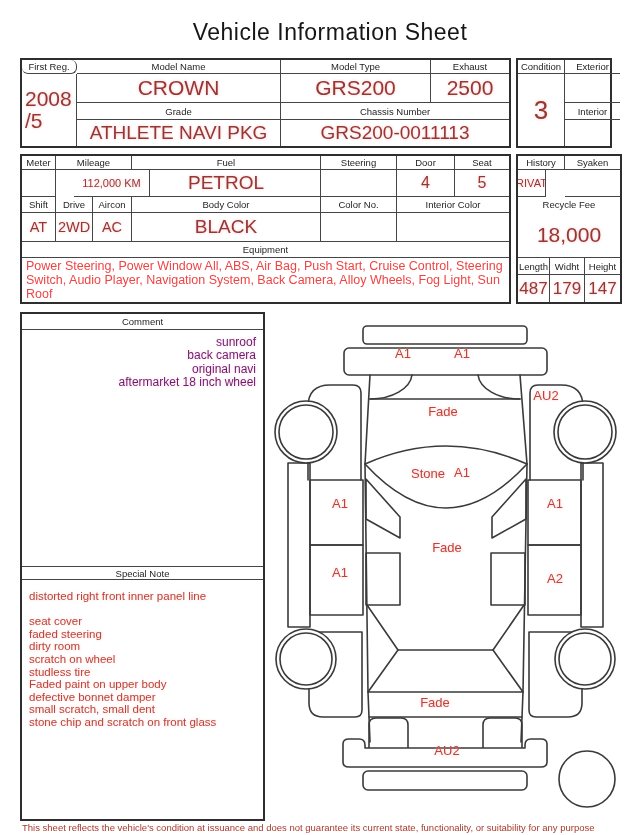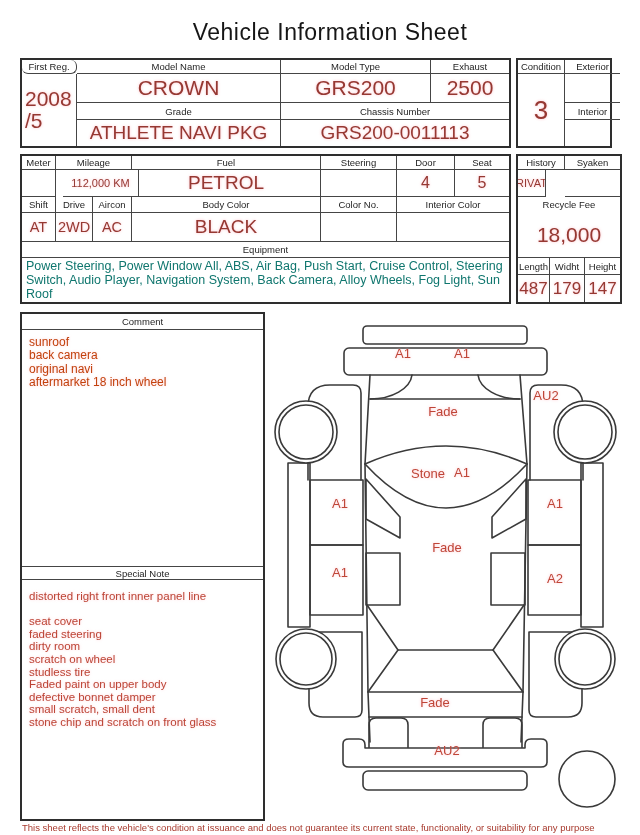--- a/index.html
+++ b/index.html
@@ -10,22 +10,22 @@
   .cell{position:absolute;box-sizing:border-box;display:flex;align-items:center;justify-content:center;overflow:hidden;}
   .br{border-right:1px solid #454545;}
   .bb{border-bottom:1px solid #454545;}
   .bt{border-top:1px solid #454545;}
   .lbl{font-size:9.5px;color:#1e1e1e;white-space:nowrap;}
   .val{color:#963832;text-shadow:0 0 3px rgba(255,173,185,.75);white-space:nowrap;}
   .v21{font-size:21px;} .v19{font-size:19px;} .v17{font-size:17px;} .v16{font-size:16px;}
   .v14{font-size:14.5px;} .v11{font-size:11px;} .v26{font-size:26px;}
   .firstreg{flex-direction:column;align-items:flex-start;justify-content:center;padding-left:3px;font-size:21px;line-height:22px;}
   .textblock{display:block;text-align:left;}
-  .equip{font-size:12.5px;line-height:14px;padding:1px 4px;color:#0f766e;}
-  .comment-lines{padding:6px 7px;font-size:12px;line-height:13.4px;color:#c2410c;}
+  .equip{font-size:12.5px;line-height:14px;padding:1px 4px;color:#ef4444;}
+  .comment-lines{padding:6px 7px;font-size:12px;line-height:13.4px;color:#701a75;text-align:right;}
   .note-lines{padding:6px 7px;font-size:11.5px;line-height:12.6px;color:#bc4334;}
   .comment-lines div,.note-lines div{text-shadow:0 0 3px rgba(255,180,190,.6);}
   .diagram{position:absolute;left:270px;top:312px;width:366px;height:500px;}
   .dlabel{position:absolute;transform:translate(-50%,-50%);font-size:13px;color:#bf4537;
           text-shadow:0 0 3px rgba(255,180,190,.8);white-space:nowrap;}
   .footer{position:absolute;left:22px;top:822px;width:610px;font-size:9.5px;color:#a83a2e;white-space:nowrap;}
 </style>
 </head>
 <body>
 
@@ -64,21 +64,21 @@
 
   <div class="block" style="left:20px;top:154px;width:491px;height:150px;">
     <div class="cell br bb lbl" style="left:0;top:0;width:34px;height:14px;">Meter</div>
     <div class="cell br bb lbl" style="left:34px;top:0;width:76px;height:14px;">Mileage</div>
     <div class="cell br bb lbl" style="left:110px;top:0;width:189px;height:14px;">Fuel</div>
     <div class="cell br bb lbl" style="left:299px;top:0;width:76px;height:14px;">Steering</div>
     <div class="cell br bb lbl" style="left:375px;top:0;width:58px;height:14px;">Door</div>
     <div class="cell bb lbl" style="left:433px;top:0;width:54px;height:14px;">Seat</div>
 
     <div class="cell br bb val" style="left:0;top:14px;width:34px;height:27px;"></div>
-    <div class="cell br bb val v11" style="left:41px;top:14px;width:76px;height:27px;">112,000 KM</div>
+    <div class="cell br bb val v11" style="left:52px;top:14px;width:76px;height:27px;">112,000 KM</div>
     <div class="cell br bb val v19" style="left:110px;top:14px;width:189px;height:27px;">PETROL</div>
     <div class="cell br bb val" style="left:299px;top:14px;width:76px;height:27px;"></div>
     <div class="cell br bb val v16" style="left:375px;top:14px;width:58px;height:27px;">4</div>
     <div class="cell bb val v16" style="left:433px;top:14px;width:54px;height:27px;">5</div>
 
     <div class="cell br bb lbl" style="left:0;top:41px;width:34px;height:16px;">Shift</div>
     <div class="cell br bb lbl" style="left:34px;top:41px;width:37px;height:16px;">Drive</div>
     <div class="cell br bb lbl" style="left:71px;top:41px;width:39px;height:16px;">Aircon</div>
     <div class="cell br bb lbl" style="left:110px;top:41px;width:189px;height:16px;">Body Color</div>
     <div class="cell br bb lbl" style="left:299px;top:41px;width:76px;height:16px;">Color No.</div>

